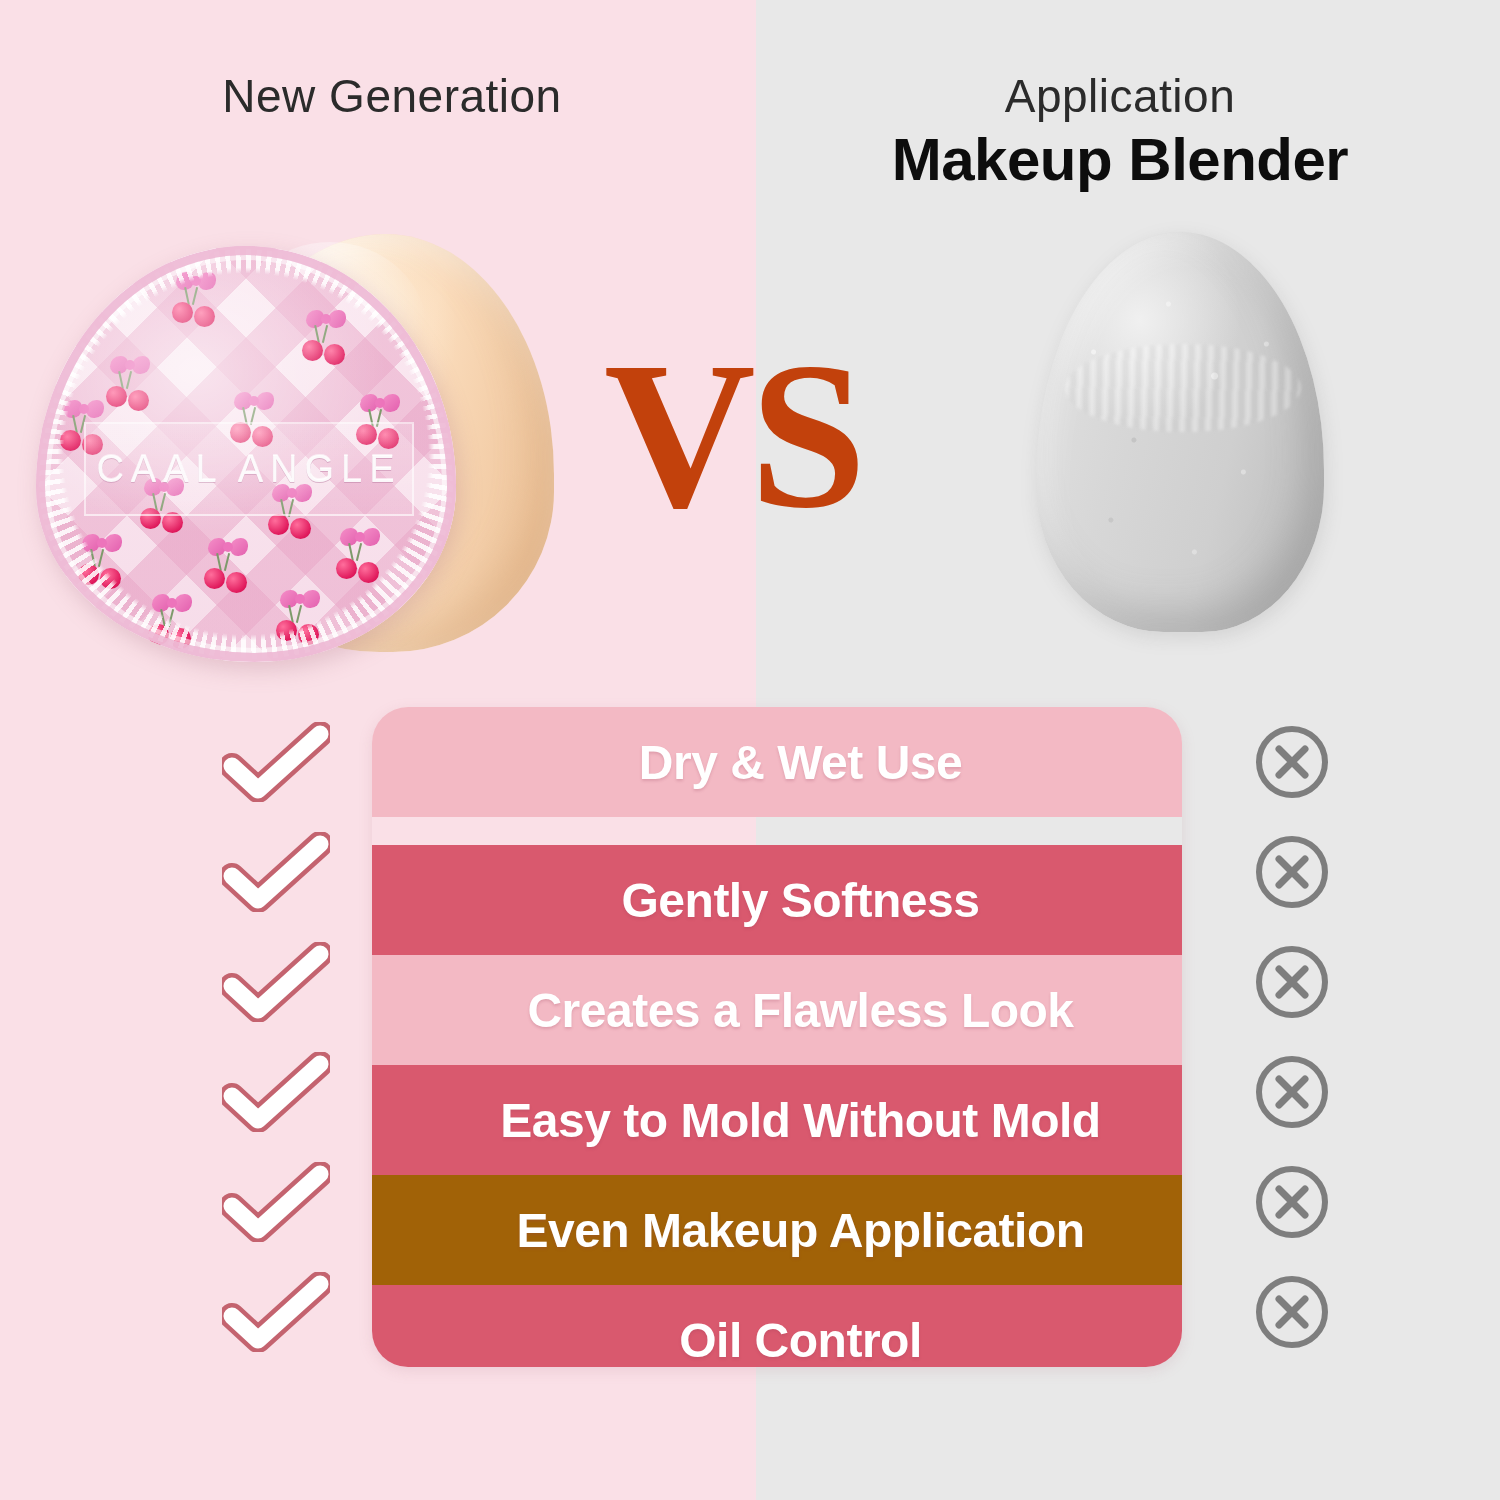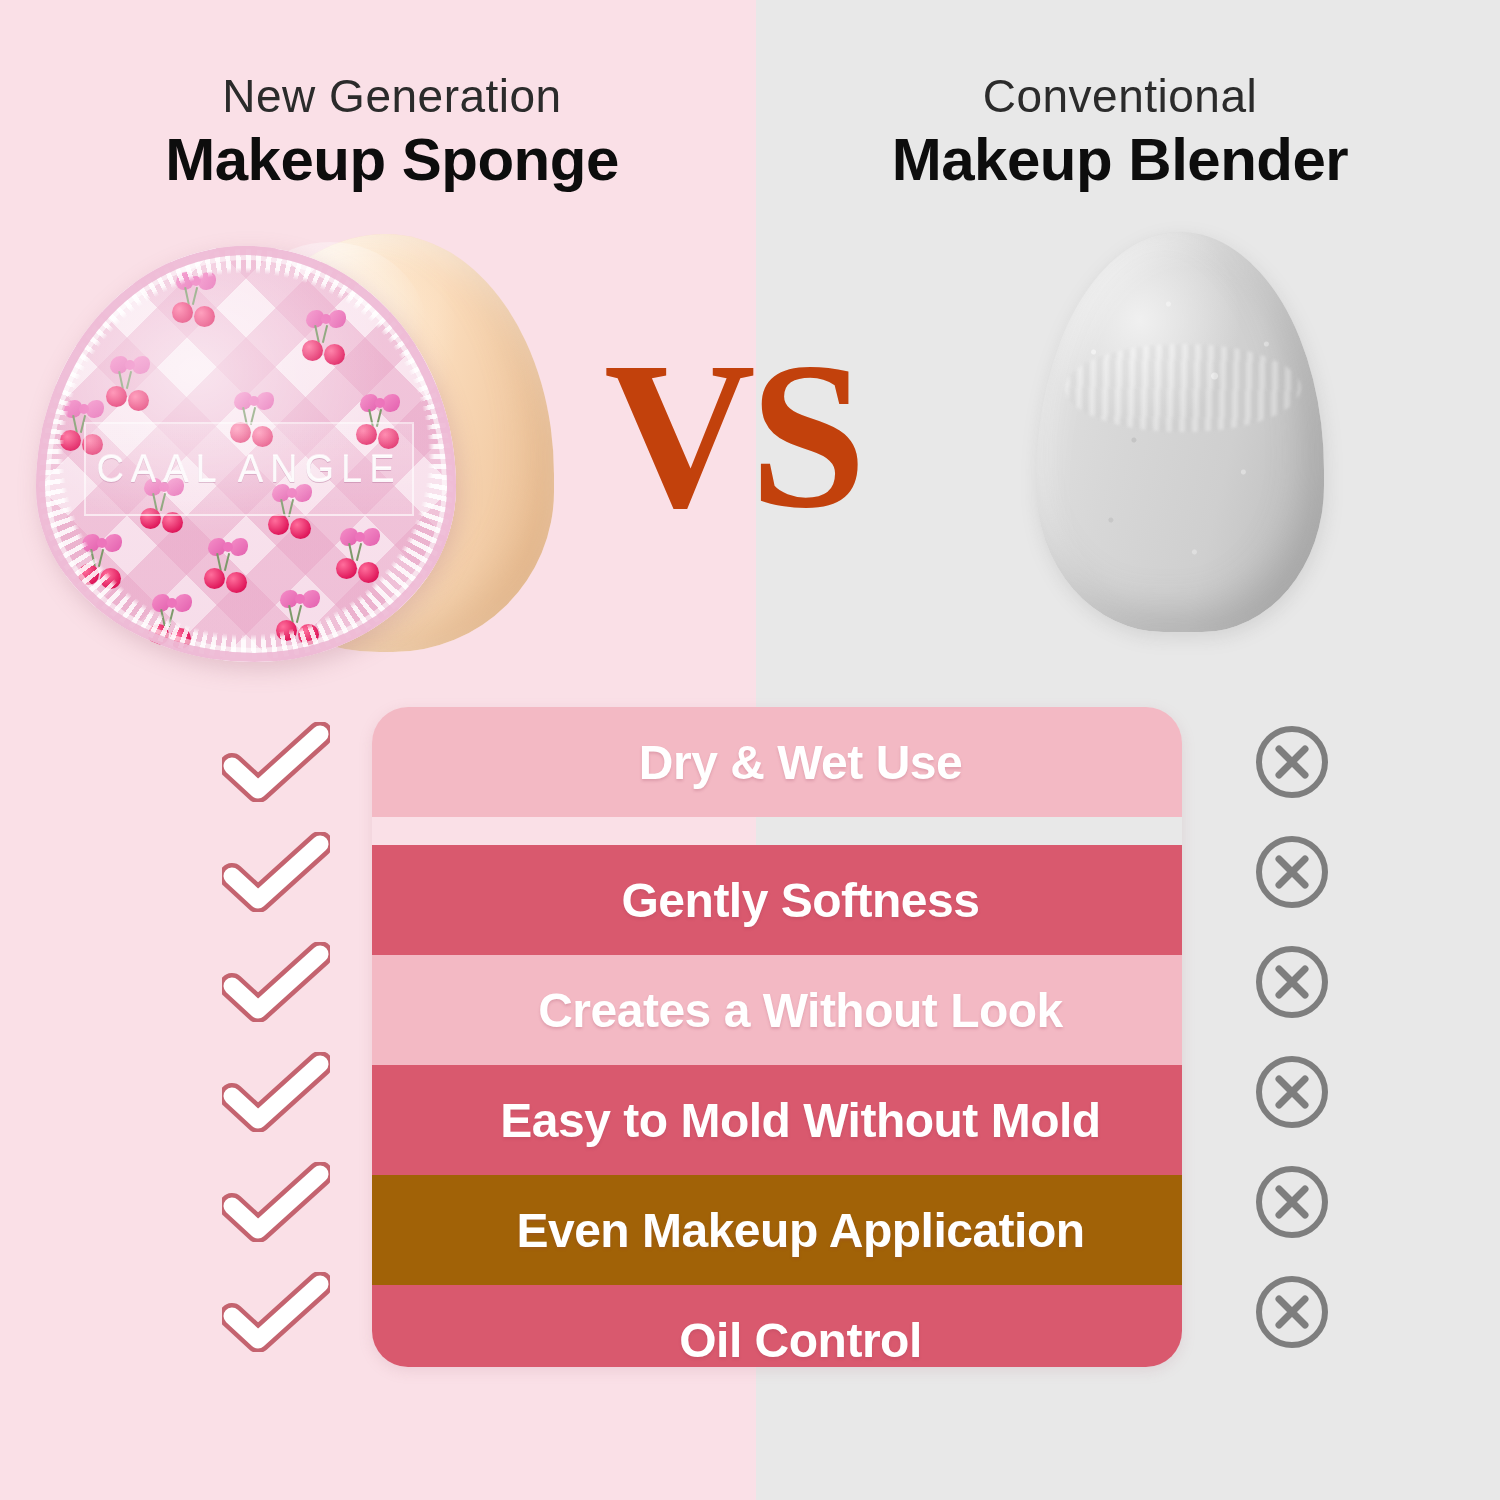--- a/index.html
+++ b/index.html
@@ -205,25 +205,24 @@
 </head>
 <body>
 
 <div id="stage">
 
   <div class="bg-left" style="background: rgb(250, 224, 231); width: 756px;"></div>
   <div class="bg-right" style="background: rgb(232, 232, 232); left: 756px; width: 744px;"></div>
 
   <div class="hdr" id="hdr-left">
     <div class="small">New Generation</div>
-    <div class="big">Makeup Sponge</div>
   </div>
 
   <div class="hdr" id="hdr-right">
-    <div class="small">Conventional</div>
+    <div class="small">Application</div>
     <div class="big">Makeup Blender</div>
   </div>
 
   <div id="product-left">
     <div class="sponge-body"></div>
 
     <div class="puff-wrap">
       <div class="puff"></div>
 
       <div class="motif" style="left:128px;  top:26px;">
@@ -426,21 +425,21 @@
     </div>
 
   <div id="panel">
       <div class="row light" style="background: rgb(243, 185, 196);">
         <span class="label">Dry &amp; Wet Use</span>
       </div>
       <div class="row dark" style="background: rgb(217, 89, 110); margin-top: 28px;">
         <span class="label">Gently Softness</span>
       </div>
       <div class="row light" style="background: rgb(243, 185, 196);">
-        <span class="label">Creates a Without Look</span>
+        <span class="label">Creates a Flawless Look</span>
       </div>
       <div class="row dark" style="background: rgb(217, 89, 110);">
         <span class="label">Easy to Mold Without Mold</span>
       </div>
       <div class="row light" style="background: #a16207;">
         <span class="label">Even Makeup Application</span>
       </div>
       <div class="row dark" style="background: rgb(217, 89, 110);">
         <span class="label">Oil Control</span>
       </div>

